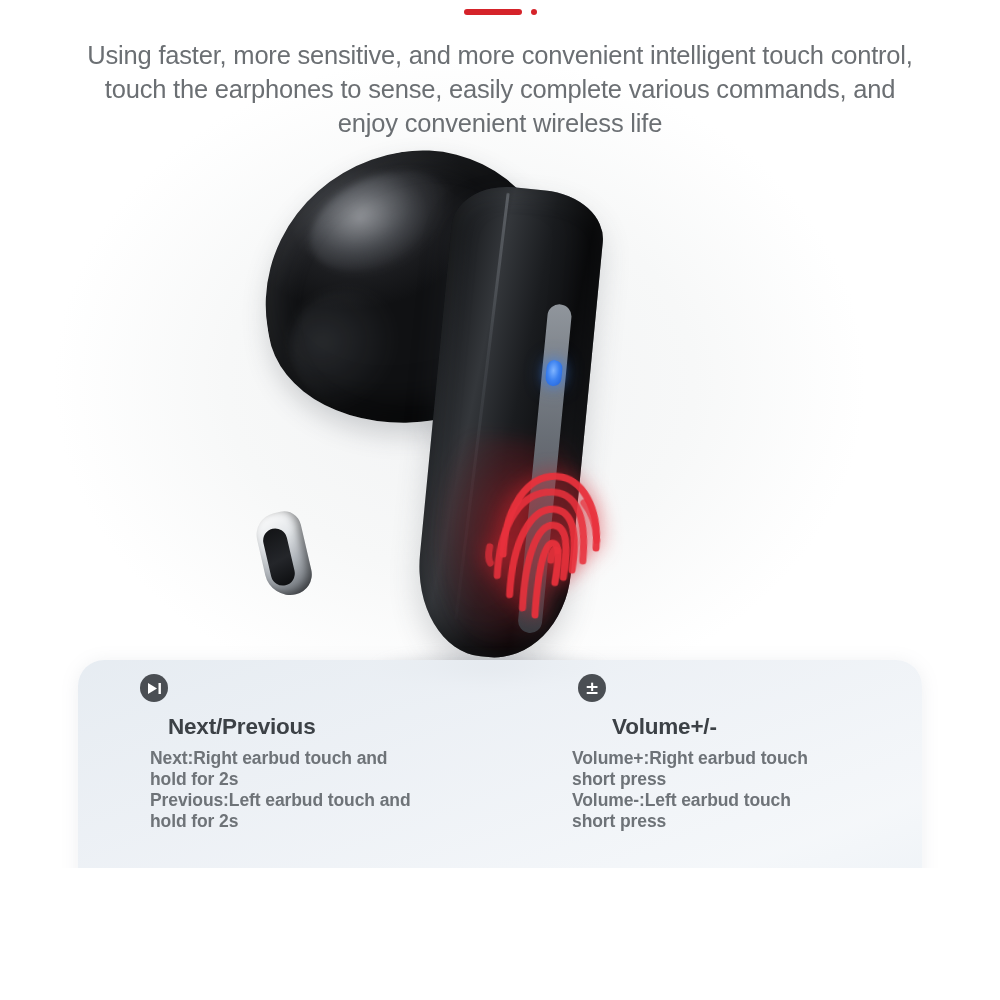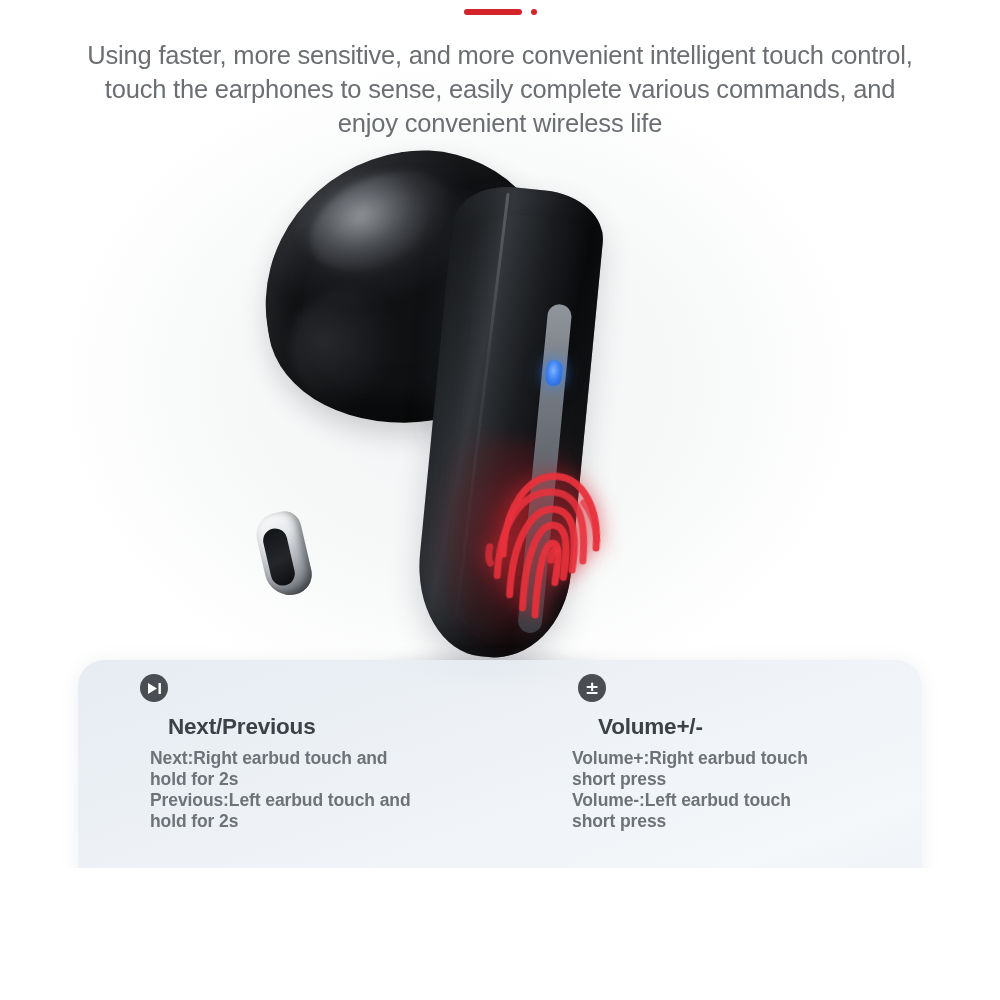--- a/index.html
+++ b/index.html
@@ -282,21 +282,21 @@
   .cell-title {
     position: absolute;
     top: 54px;
     font-size: 22.5px;
     font-weight: 700;
     color: #3c4146;
     letter-spacing: -0.2px;
     white-space: nowrap;
   }
   .cell .cell-title { left: 62px; margin-left: 28px; }
-  .cell.col2 .cell-title { left: 44px; }
+  .cell.col2 .cell-title { left: 58px; }
 
   .cell-body {
     position: absolute;
     top: 88px;
     font-size: 17.5px;
     line-height: 21px;
     font-weight: 700;
     color: #6e7378;
     letter-spacing: -0.1px;
     white-space: pre-line;

